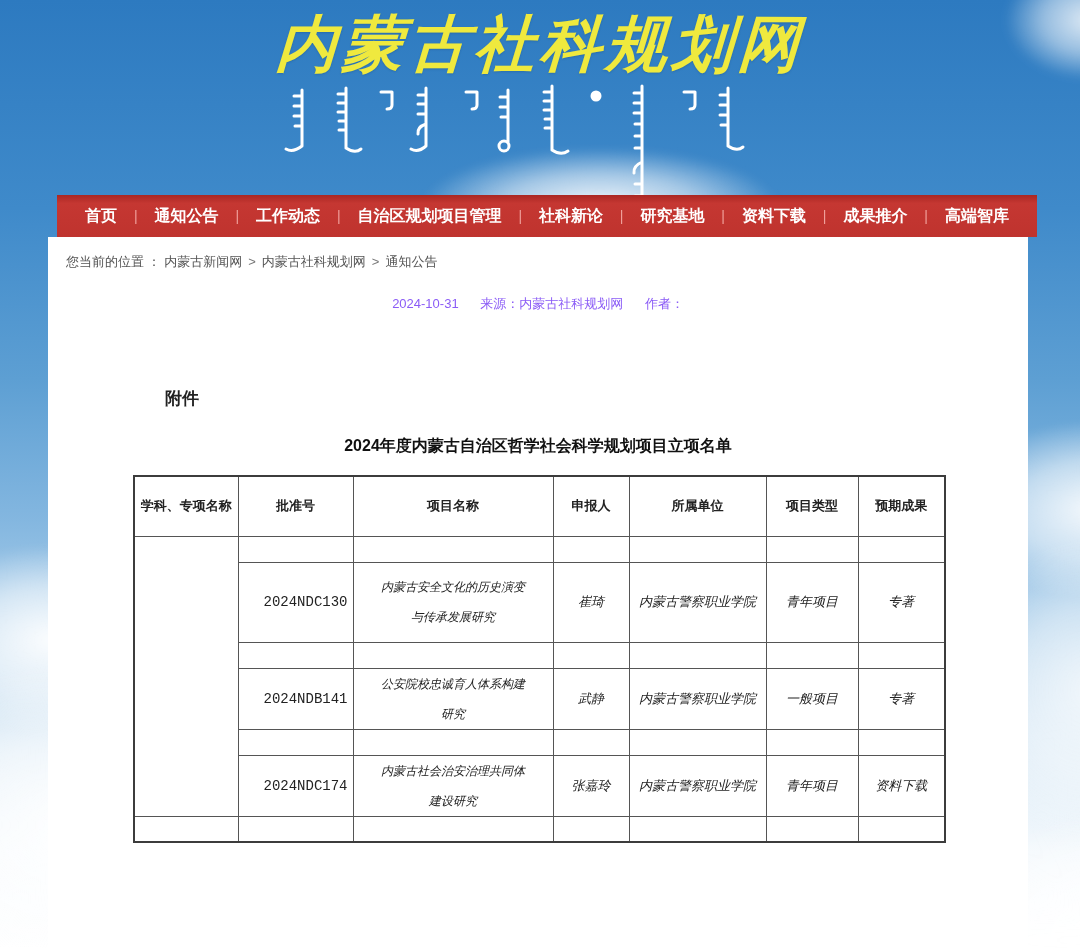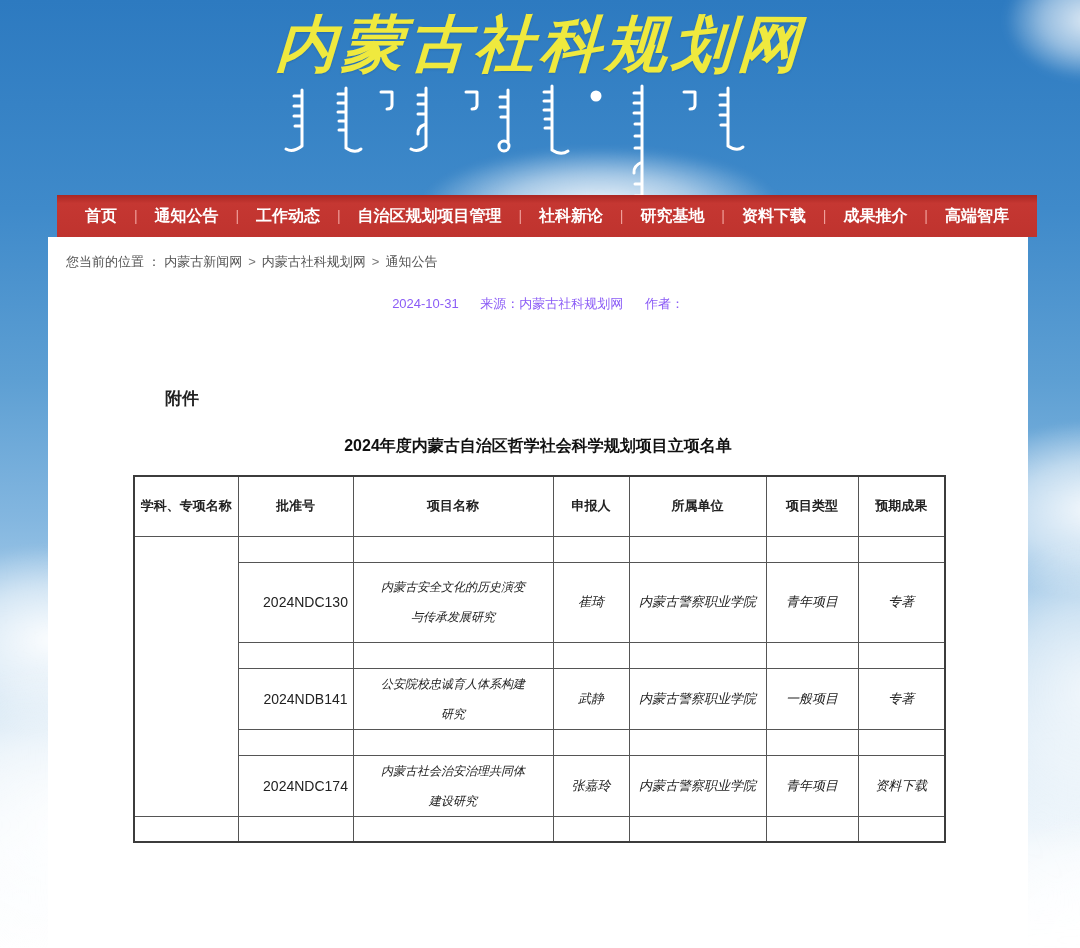--- a/index.html
+++ b/index.html
@@ -99,21 +99,21 @@
     border:1px solid #555; vertical-align:middle;
     color:#222; text-align:center; overflow:hidden;
   }
   table.projects th {
     height:60px; font-size:13px; font-weight:700;
     font-family:"Liberation Sans", sans-serif;
   }
   tr.row-spacer td { height:26px; }
   tr.row-tall td { height:80px; }
   tr.row-normal td { height:60px;text-align:center; }
-  td.c-num { font-family:Liberation Sans, sans-serif; font-size:14px; color:#333;padding-left:20px; }
+  td.c-num { font-family:Liberation Mono, monospace; font-size:14px; color:#333;padding-left:20px; }
   td.c-kai {
     font-family:"DejaVu Serif", serif; font-style:italic;
     font-size:13px; color:#1c1c1c;
   }
   td.c-name { text-align:left; padding:0 23px; line-height:30px; font-size:12px; }
 </style>
 </head>
 <body>
 
 <div class="cloud c1"></div>

